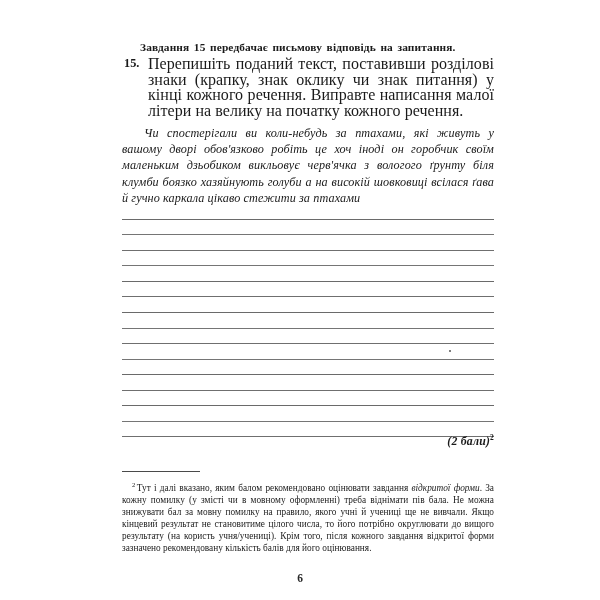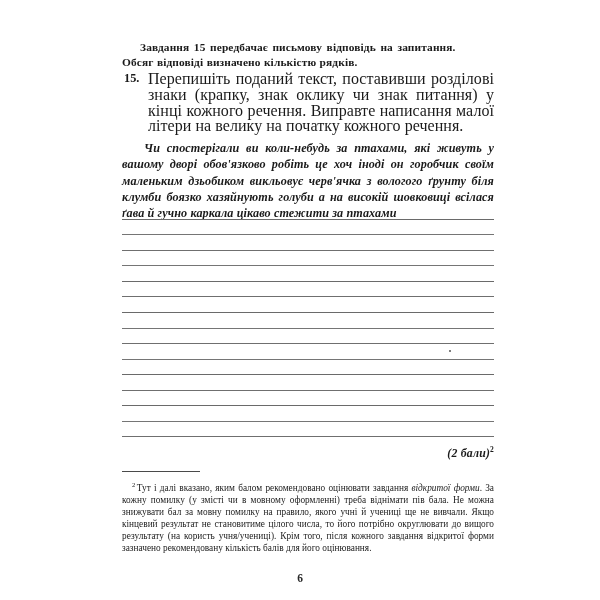--- a/index.html
+++ b/index.html
@@ -73,21 +73,21 @@
     text-align: justify;
     text-align-last: left;
     letter-spacing: 0.05px;
     hyphens: manual;
   }
 
   
   .source-text {
     margin-top: 6px;
     font-style: italic;
-    font-weight: bold;
+    font-weight: normal;
     font-size: 12.2px;
     line-height: 16.4px;
     text-align: justify;
     text-align-last: left;
     text-indent: 22px;
     letter-spacing: 0.1px;
     font-family: "Liberation Serif", "DejaVu Serif", serif;
   }
 
   
@@ -116,21 +116,21 @@
     width: 2px;
     height: 2px;
     background: #555;
     border-radius: 1px;
   }
 
   
   .marks {
     position: absolute;
     right: 106px;
-    top: 446px;
+    top: 434px;
     font-style: italic;
     font-weight: bold;
     font-size: 11.8px;
     letter-spacing: 0.2px;
     white-space: nowrap;
   }
   .marks sup {
     font-size: 7.5px;
     font-weight: bold;
     font-style: normal;
@@ -183,21 +183,20 @@
 </style>
 </head>
 <body>
 
 <div class="page">
 
   <div class="content">
 
     <div class="task-heading">
       <span class="line1">Завдання 15 передбачає письмову відповідь на запитання.</span>
-      <span class="line2">Обсяг відповіді визначено кількістю рядків.</span>
     </div>
 
     <div class="instruction">
       <div class="instruction-num">15.</div>
       <div class="instruction-text">Перепишіть поданий текст, поставивши розділові знаки (крапку, знак оклику чи знак питання) у кінці кожного речення. Виправте написання малої літери на велику на початку кожного речення.</div>
     </div>
 
     <div class="source-text">Чи спостерігали ви коли-небудь за птахами, які живуть у вашому дворі обов'язково робіть це хоч іноді он горобчик своїм маленьким дзьобиком викльовує черв'ячка з вологого ґрунту біля клумби боязко хазяйнують голуби а на високій шовковиці всілася ґава й гучно каркала цікаво стежити за птахами</div>
 
   </div>

